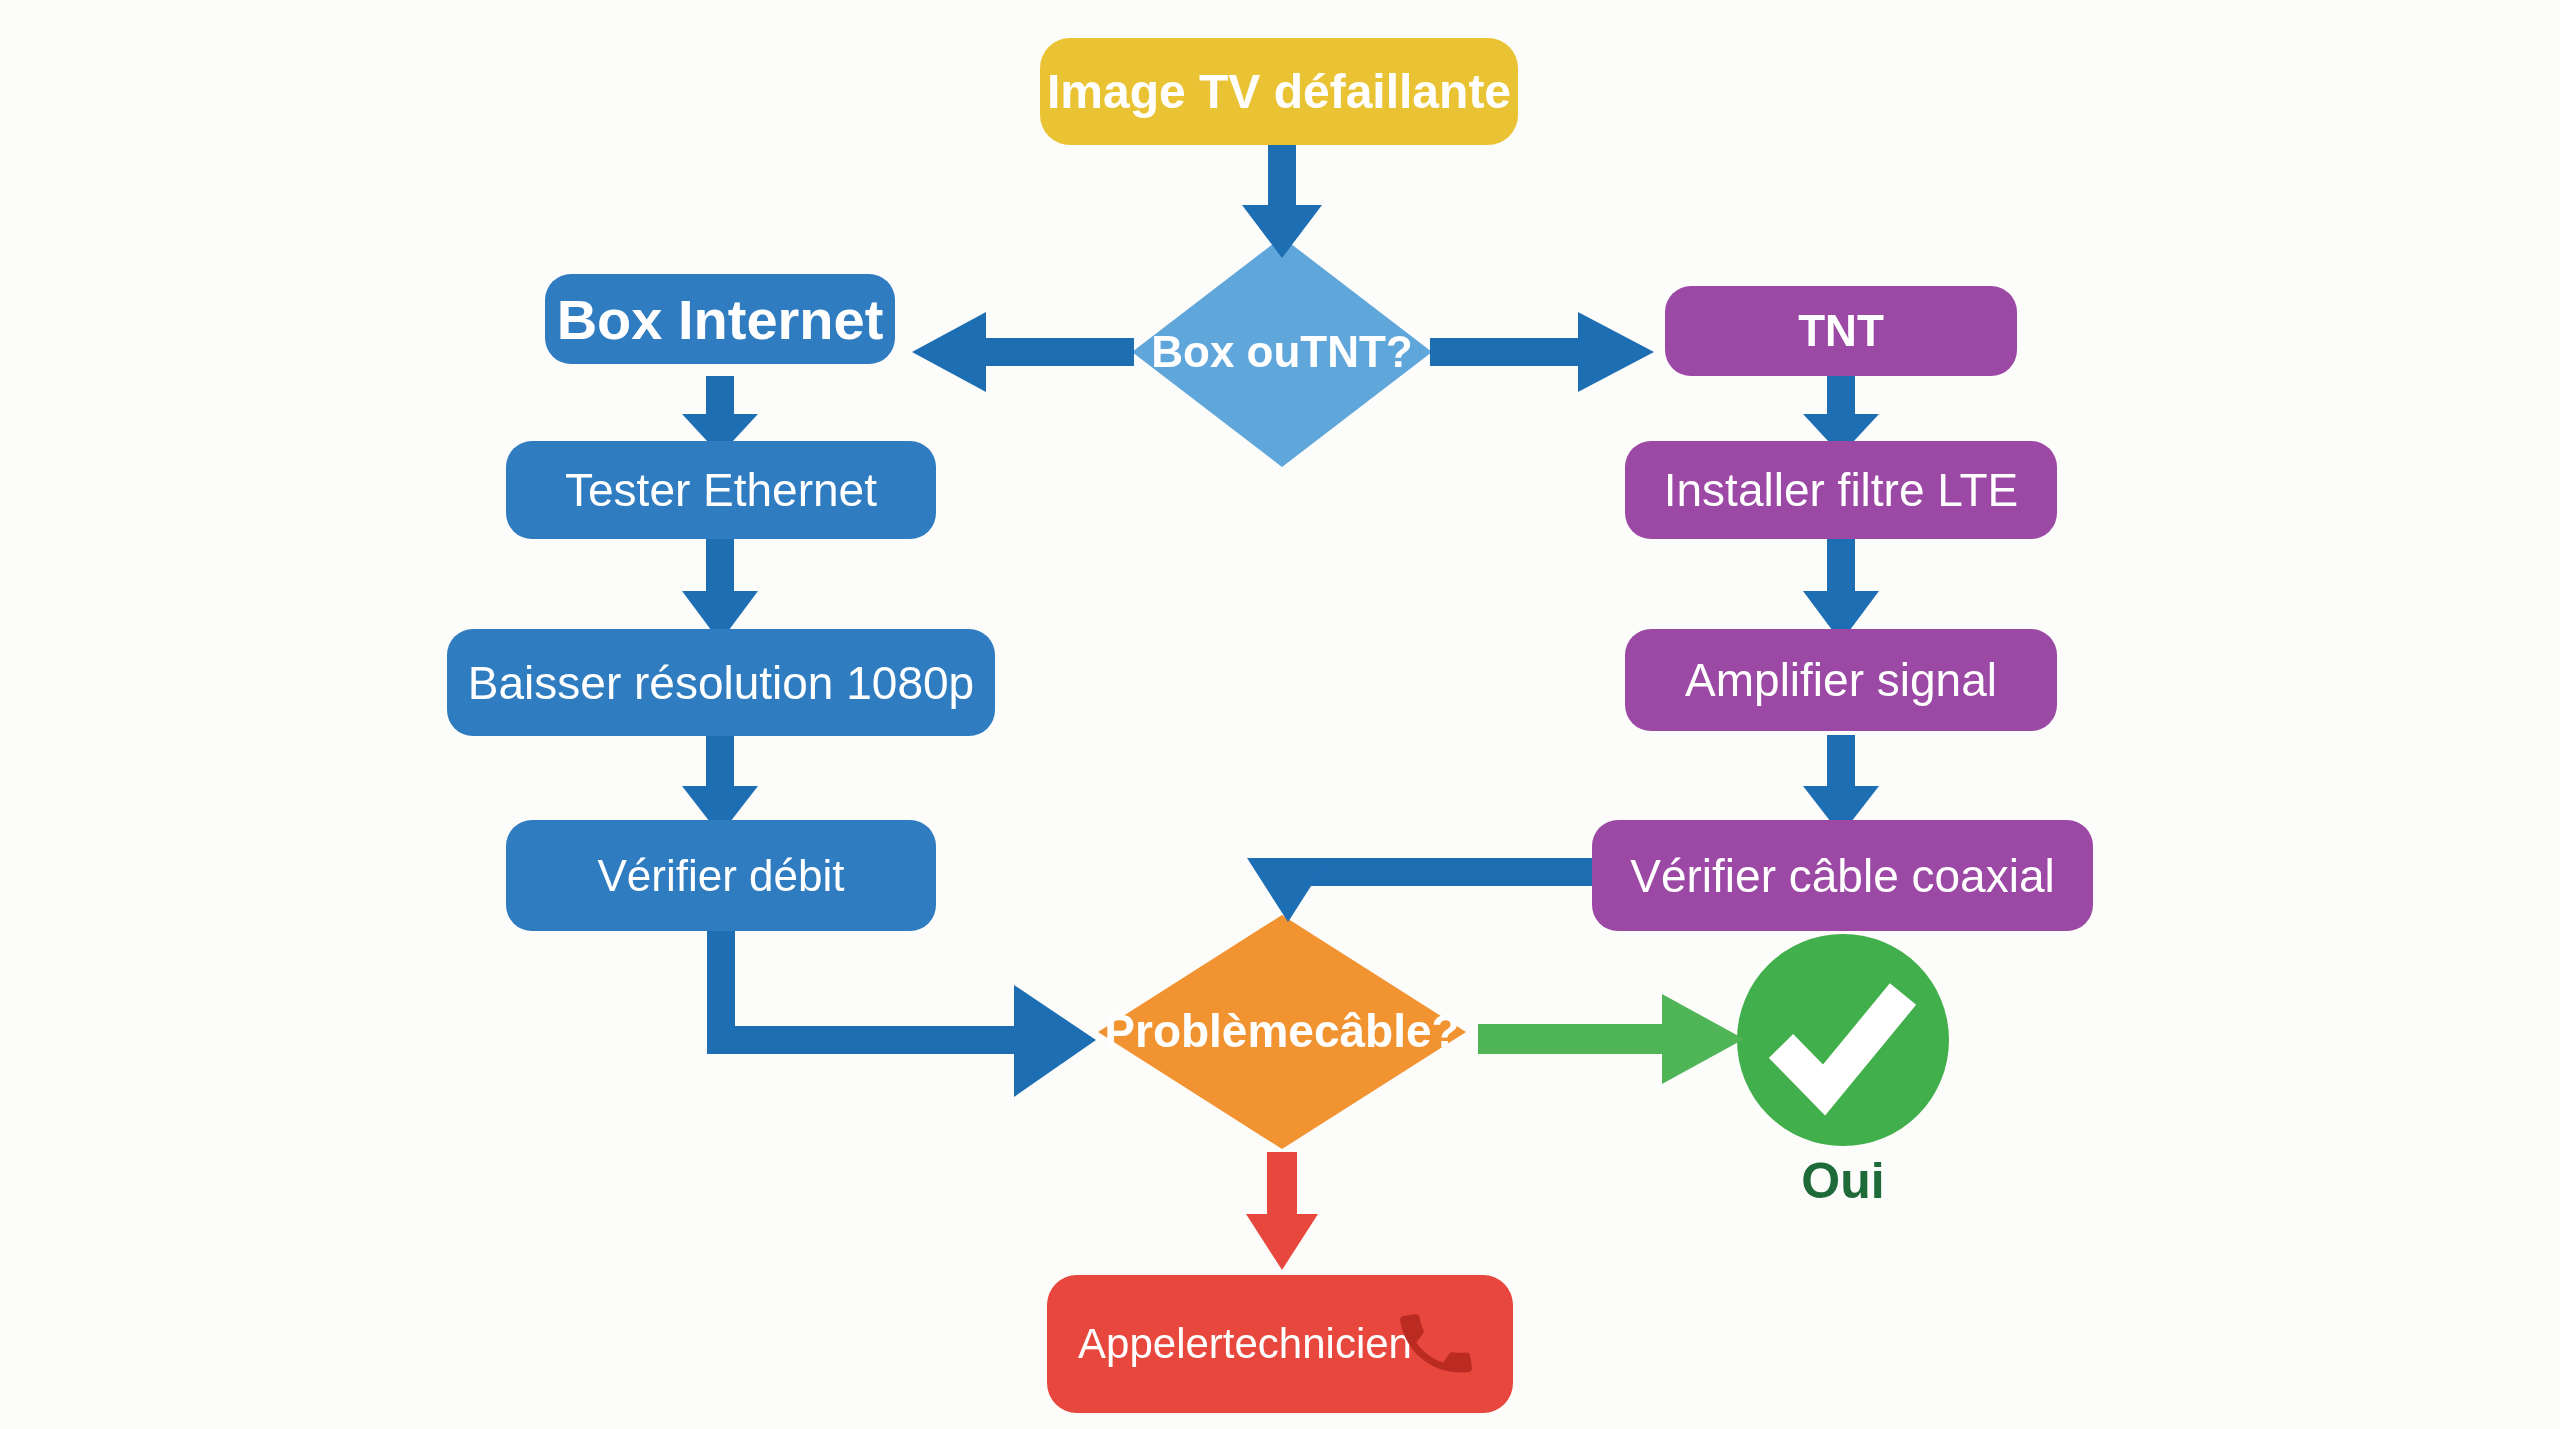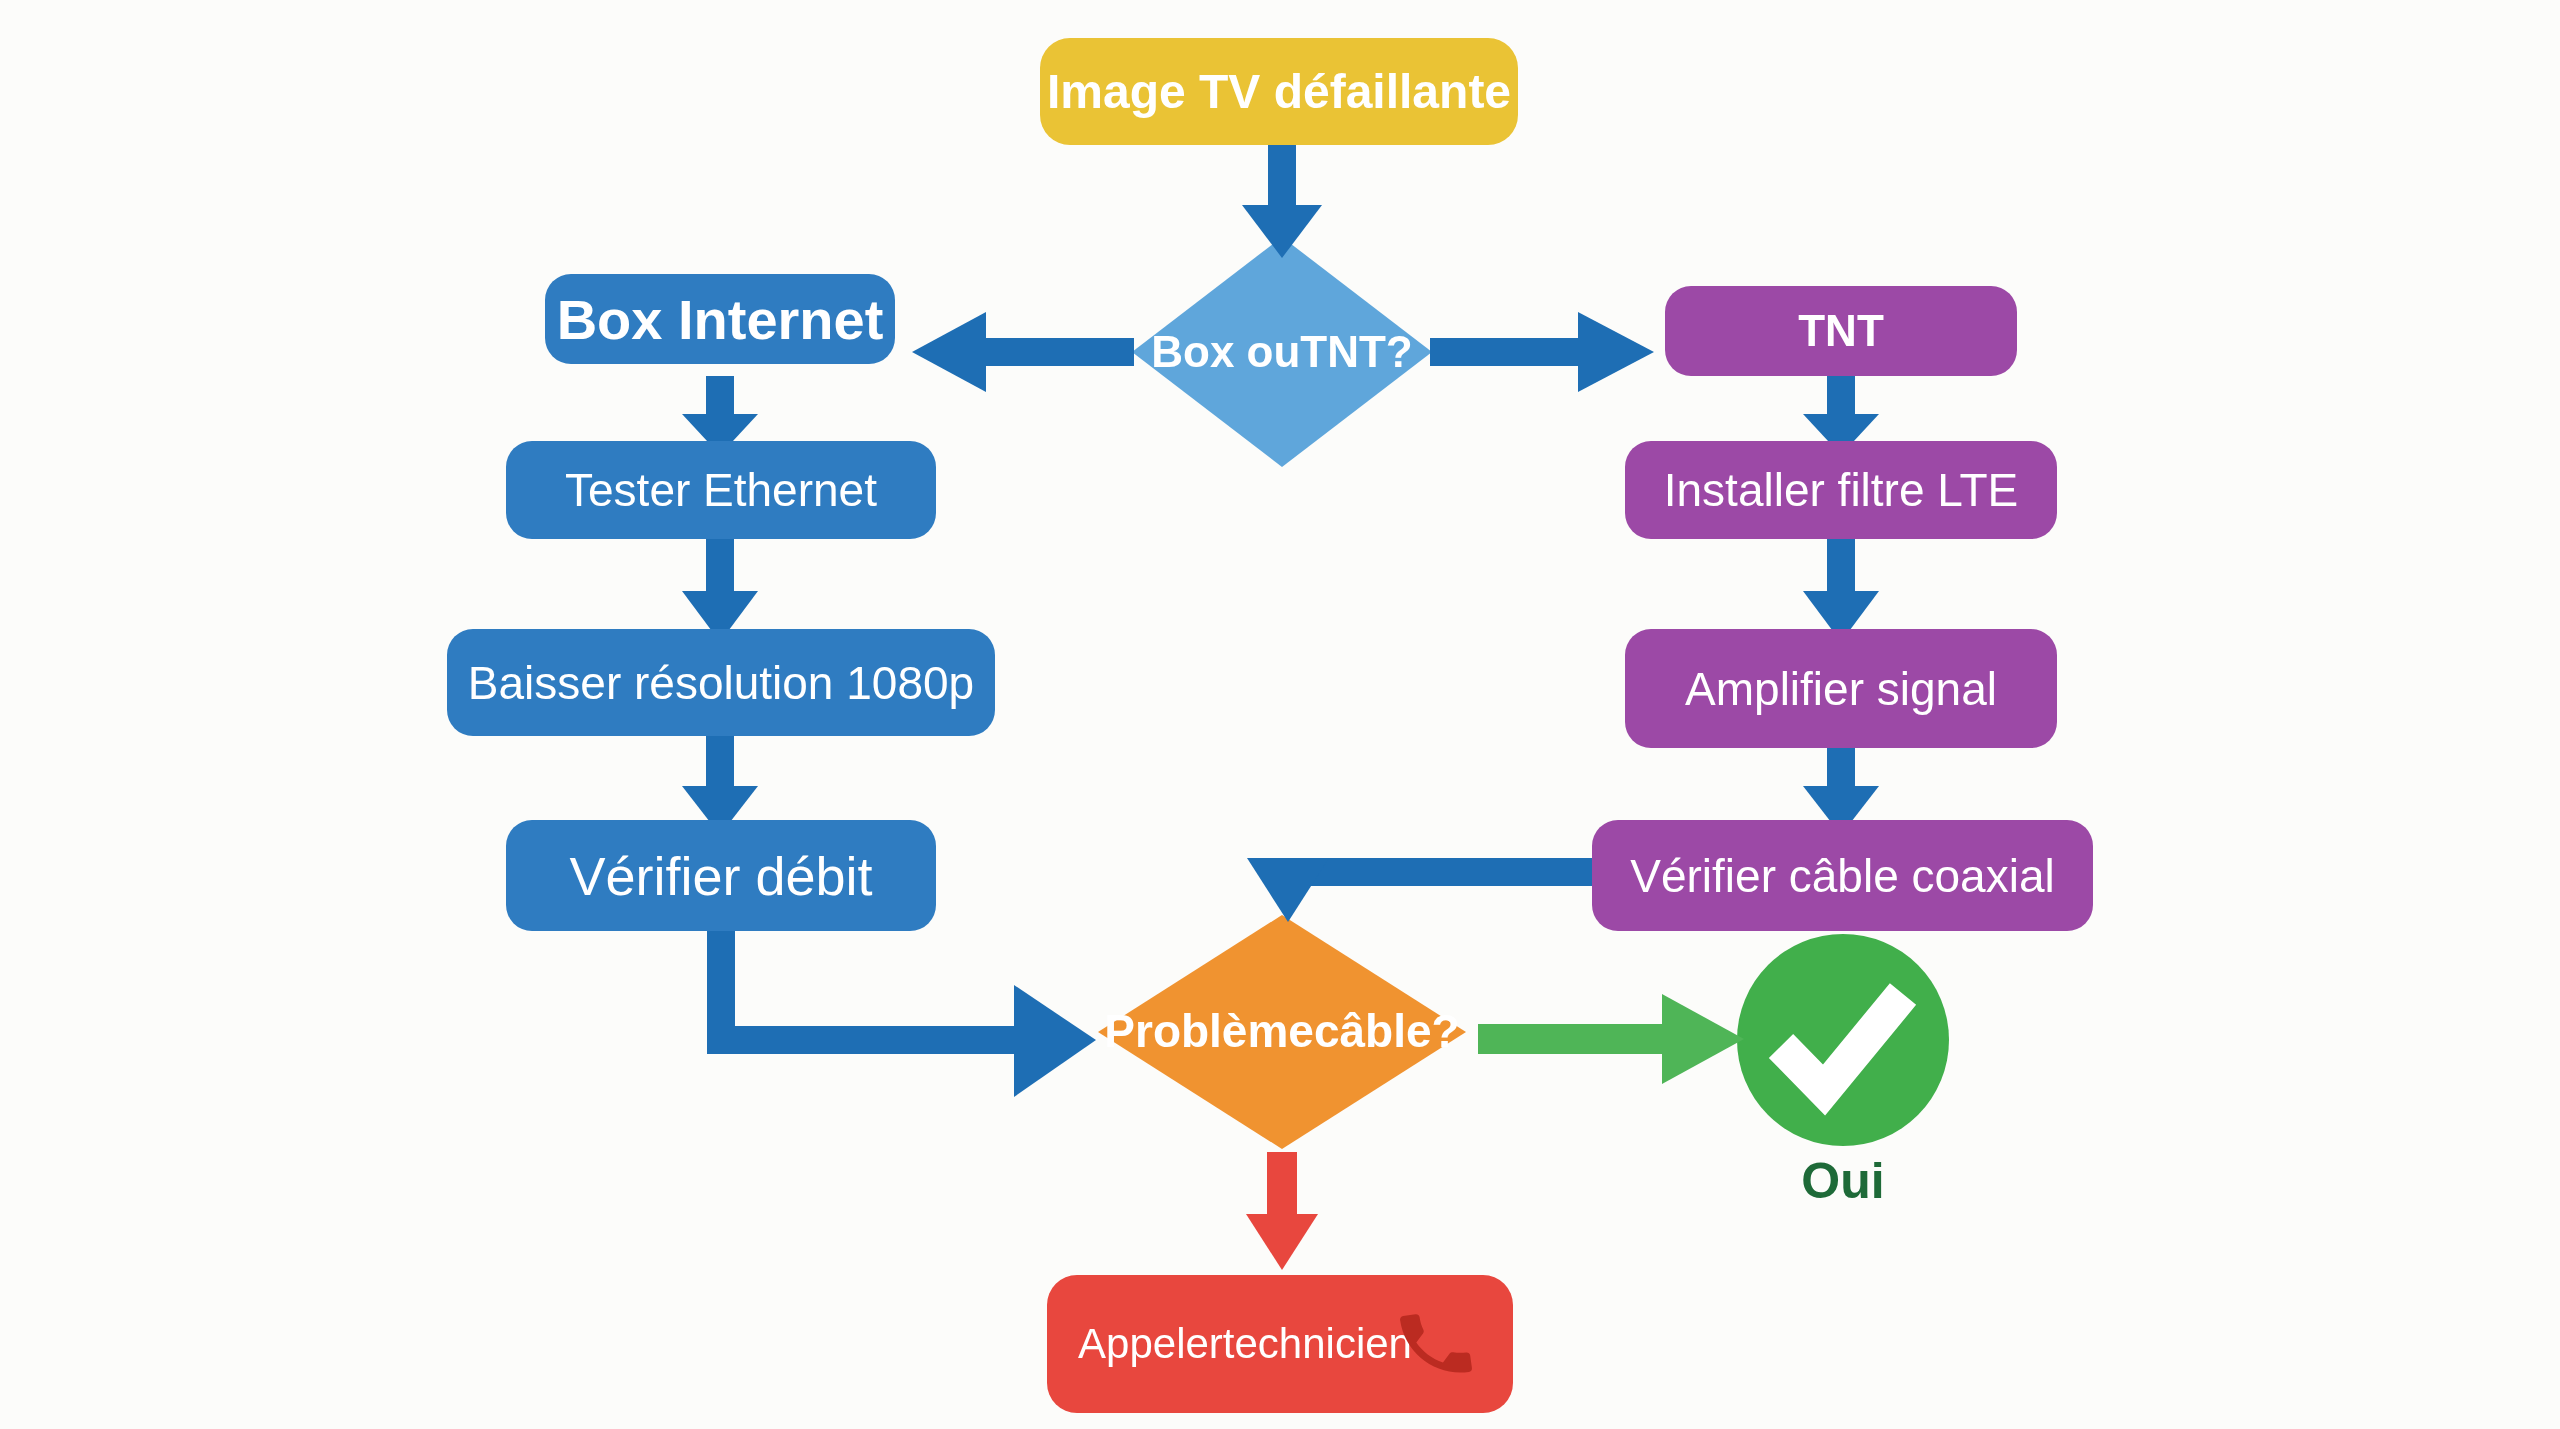--- a/index.html
+++ b/index.html
@@ -7,22 +7,22 @@
   #canvas{position:relative;width:2560px;height:1429px;background:var(--background,#fcfcfa);overflow:hidden}
   #flow-svg{position:absolute;left:0;top:0}
   .node{position:absolute;display:flex;align-items:center;justify-content:center;
         text-align:center;color:var(--text-white,#fff);border-radius:26px;z-index:2}
   .n-start{left:1040px;top:38px;width:478px;height:107px;background:var(--yellow);font-weight:700;font-size:48px;border-radius:30px}
   .n-box-internet{left:545px;top:274px;width:350px;height:90px;background:var(--blue-box);font-weight:700;font-size:56px}
   .n-tnt{left:1665px;top:286px;width:352px;height:90px;background:var(--purple);font-weight:700;font-size:44px}
   .n-tester{left:506px;top:441px;width:430px;height:98px;background:var(--blue-box);font-size:46px}
   .n-installer{left:1625px;top:441px;width:432px;height:98px;background:var(--purple);font-size:46px}
   .n-baisser{left:447px;top:629px;width:548px;height:107px;background:var(--blue-box);font-size:46px}
-  .n-amplifier{left:1625px;top:629px;width:432px;height:119px;background:var(--purple);font-size:46px}
-  .n-vdebit{left:506px;top:820px;width:430px;height:111px;background:var(--blue-box);font-size:54px}
+  .n-amplifier{left:1625px;top:629px;width:432px;height:102px;background:var(--purple);font-size:46px}
+  .n-vdebit{left:506px;top:820px;width:430px;height:111px;background:var(--blue-box);font-size:44px}
   .n-vcable{left:1592px;top:820px;width:501px;height:111px;background:var(--purple);font-size:46px}
   .n-call{left:1047px;top:1275px;width:466px;height:138px;background:var(--red-box);font-size:42px;line-height:1.3;border-radius:30px;padding-right:70px}
   .diamond-label{position:absolute;display:flex;flex-direction:row;align-items:center;justify-content:center;
         text-align:center;color:var(--text-white,#fff);font-weight:700;z-index:2;line-height:1.3}
   .d1-label{left:1132px;top:237px;width:300px;height:230px;font-size:44px}
   .d2-label{left:1098px;top:915px;width:368px;height:234px;font-size:46px}
   .oui-label{position:absolute;left:1743px;top:1152px;width:200px;text-align:center;
         color:var(--green-text);font-weight:700;font-size:50px;z-index:2}
   .phone{position:absolute;right:34px;top:50%;transform:translateY(-50%) rotate(-8deg);width:86px;height:86px}
   .line{display:block}

